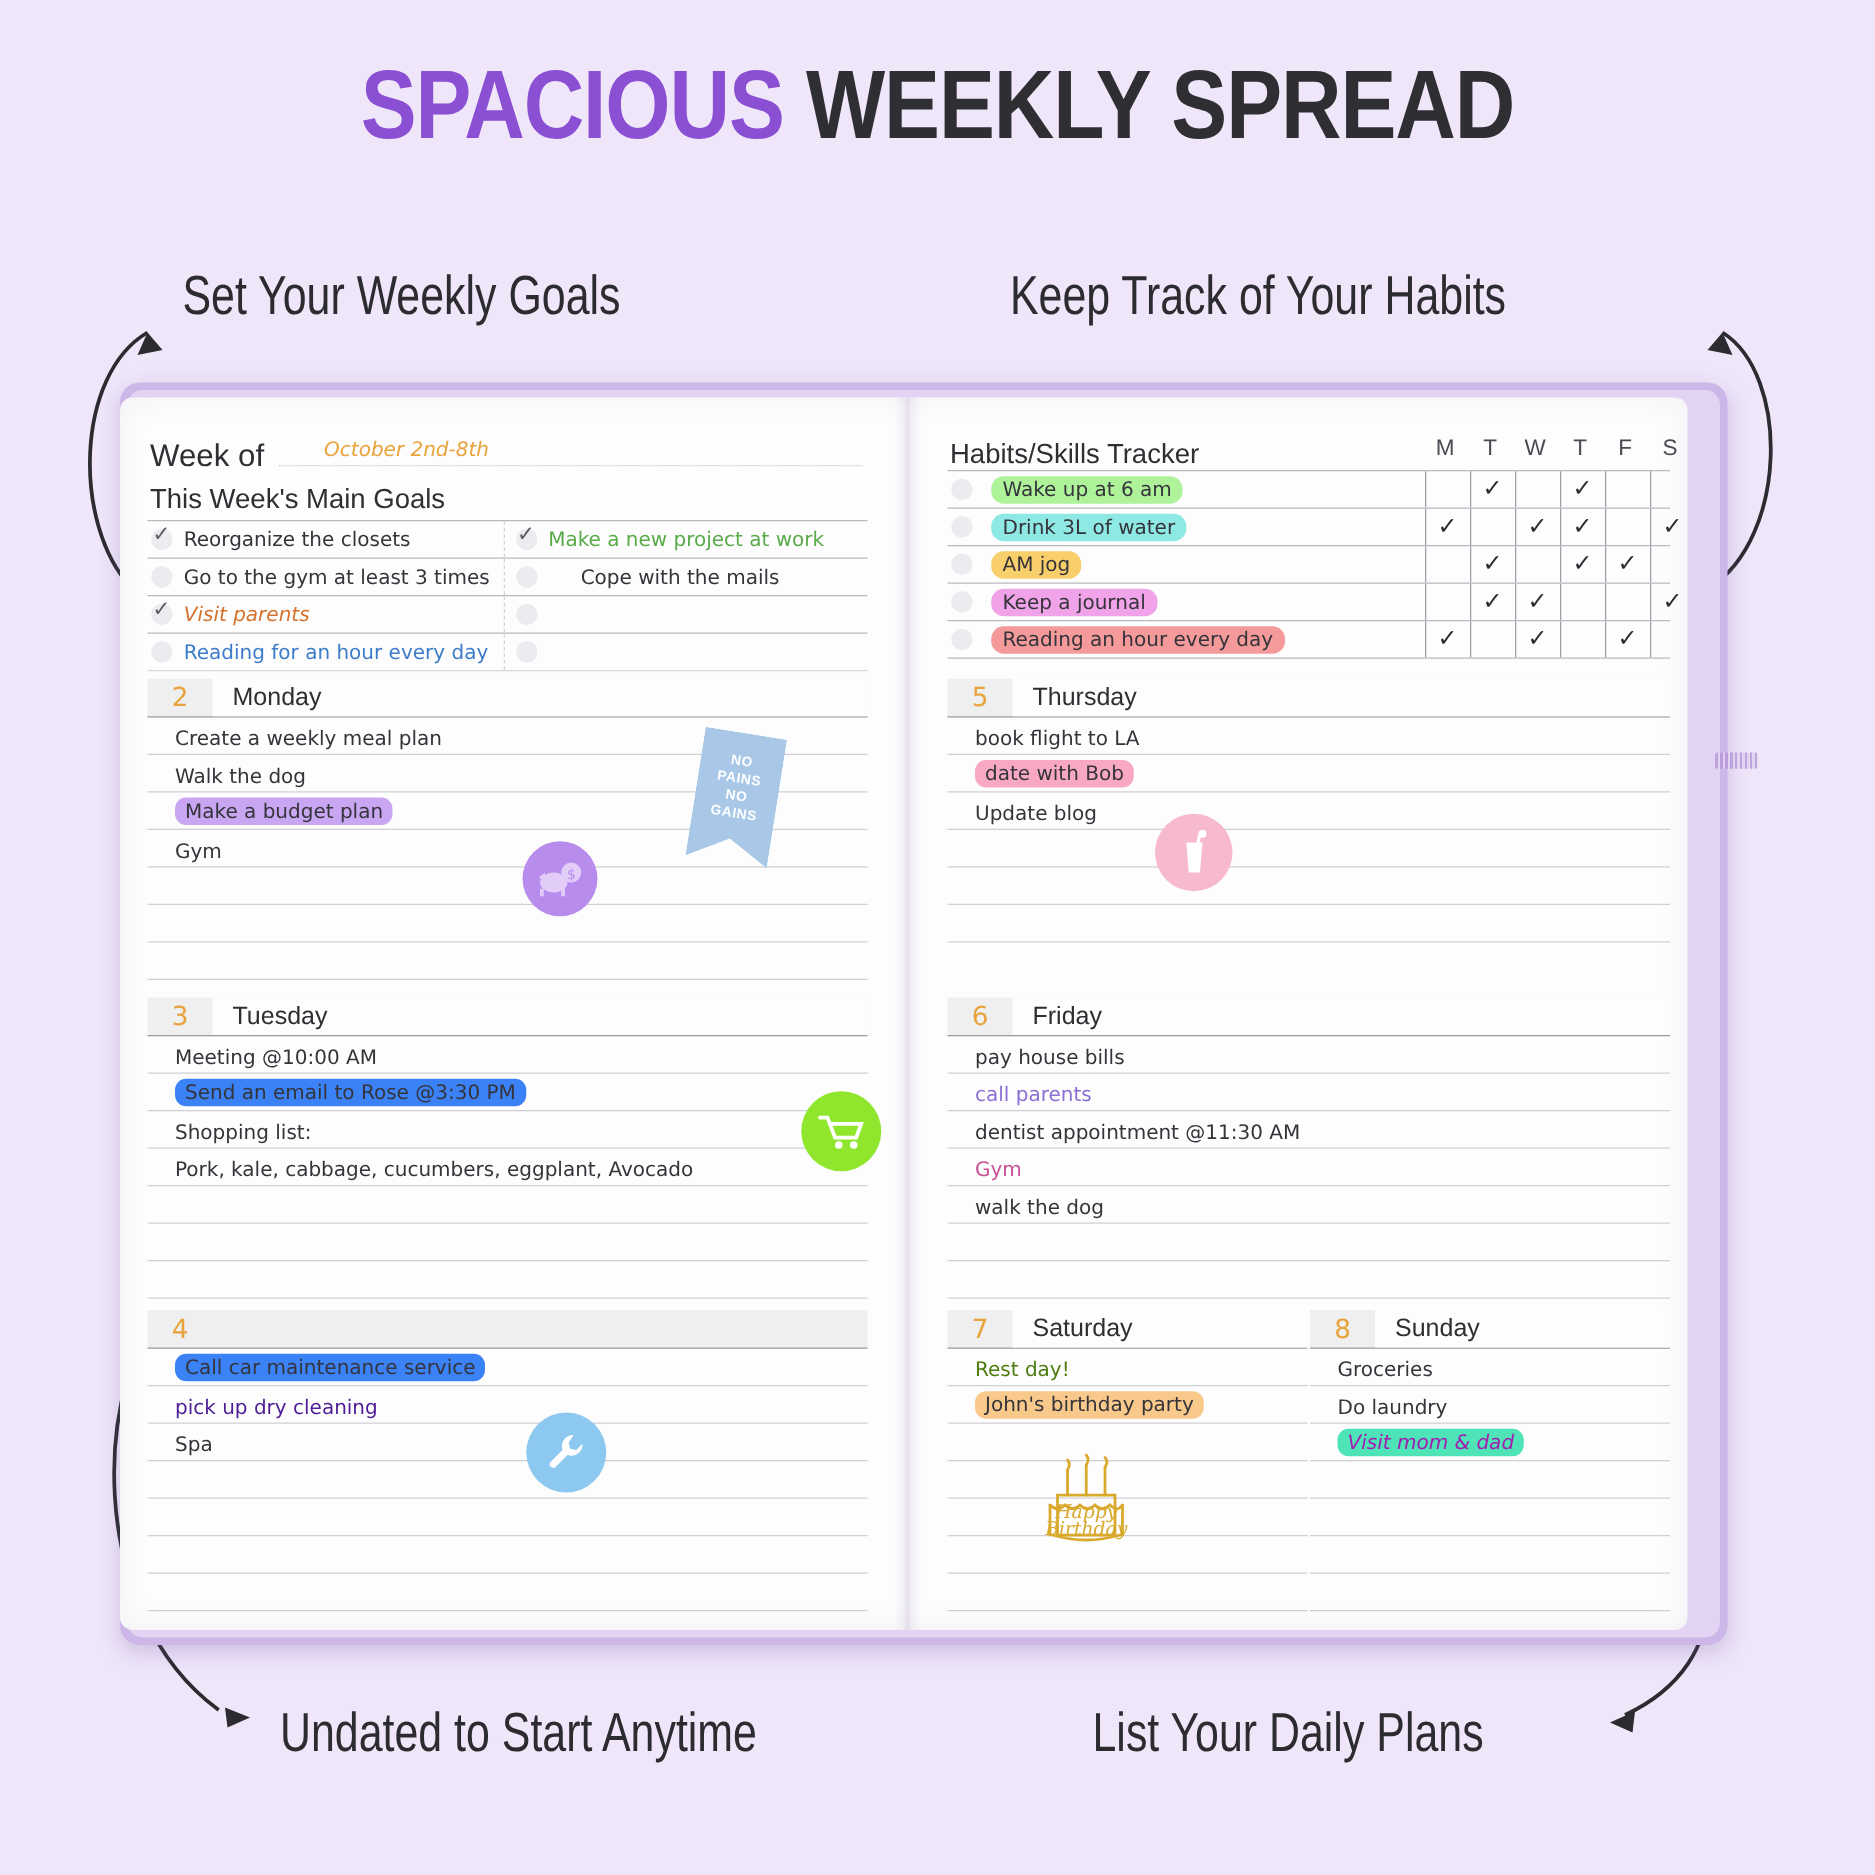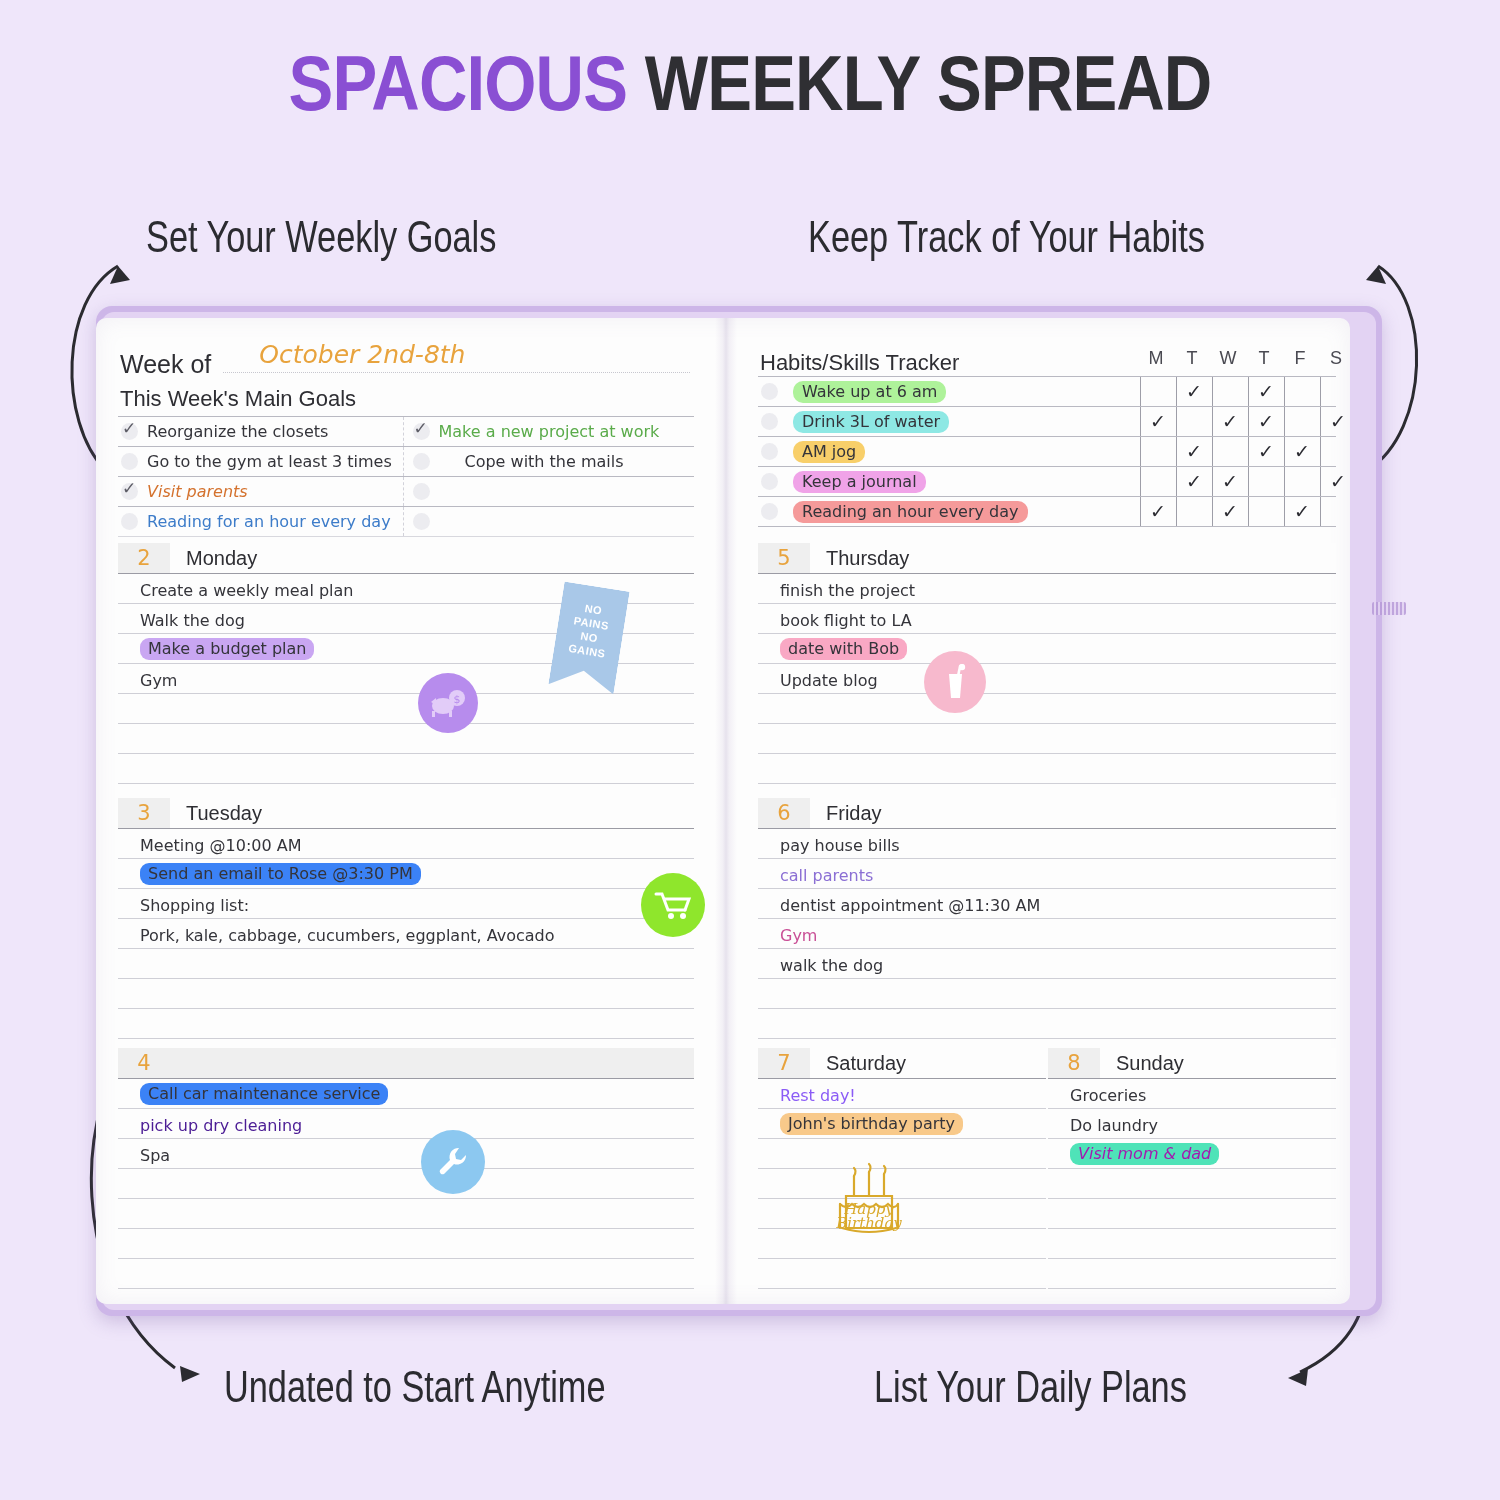--- a/index.html
+++ b/index.html
@@ -92,21 +92,21 @@
     font-size:25px;color:#2e2e33;font-weight:400;
     font-family:"Liberation Sans",sans-serif;
   }
   .weekof .dateline{
     flex:1;margin-left:12px;border-bottom:1.5px dotted #c7c7cf;
     position:relative;height:24px;
   }
   .weekof .dateval{
     position:absolute;left:36px;bottom:3px;
     font-family:"DejaVu Sans",sans-serif;
-    font-size:25px;color:#e8a33d;font-style:italic;
+    font-size:16px;color:#e8a33d;font-style:italic;
     white-space:nowrap;
   }
   .sec-title{
     position:absolute;left:24px;top:68px;
     font-size:22px;color:#2e2e33;
   }
   .sec-title.right{top:32px;}
 
   
   .goals{
@@ -498,23 +498,20 @@
           </div>
         </div>
       <div id="right-days">
           <div class="dayblk" style="width: 578px; left: 22px; top: 225px;">
             <div class="dayhdrbar">
               <div class="daynum">5</div>
               <div class="dayname">Thursday</div>
             </div>
             <div class="lines">
               <div class="ln">
-                <span class="txt" style="color: rgb(52, 52, 58);">finish the project</span>
-              </div>
-              <div class="ln">
                 <span class="txt" style="color: rgb(52, 52, 58);">book flight to LA</span>
               </div>
               <div class="ln">
                 <span class="txt hlq" style="background: rgb(249, 168, 196); color: rgb(52, 52, 58);">date with Bob</span>
               </div>
               <div class="ln">
                 <span class="txt" style="color: rgb(52, 52, 58);">Update blog</span>
               </div>
               <div class="ln"></div>
               <div class="ln"></div>
@@ -546,21 +543,21 @@
               <div class="ln"></div>
             </div>
           </div>
           <div class="dayblk" style="width: 288px; left: 22px; top: 730px;">
             <div class="dayhdrbar">
               <div class="daynum">7</div>
               <div class="dayname">Saturday</div>
             </div>
             <div class="lines">
               <div class="ln">
-                <span class="txt" style="color: #8b5cf6; margin-top: 20px;">Rest day!</span>
+                <span class="txt" style="color: #4d7c0f; margin-top: 20px;">Rest day!</span>
               </div>
               <div class="ln">
                 <span class="txt hlq" style="background: rgb(248, 201, 138); color: rgb(52, 52, 58);">John's birthday party</span>
               </div>
               <div class="ln"></div>
               <div class="ln"></div>
               <div class="ln"></div>
               <div class="ln"></div>
               <div class="ln"></div>
               <div class="ln"></div>

